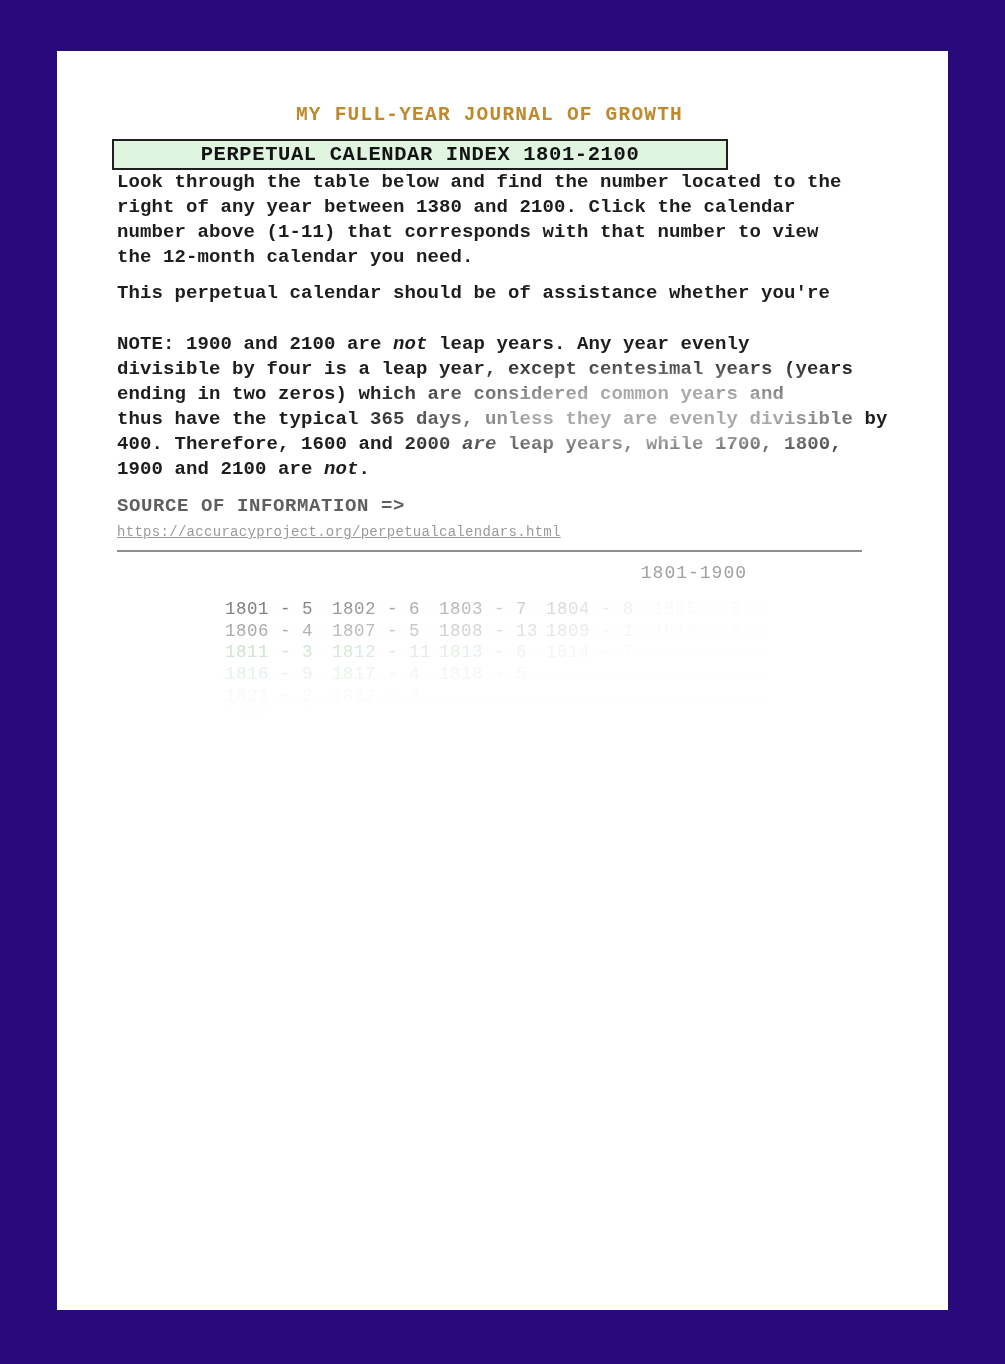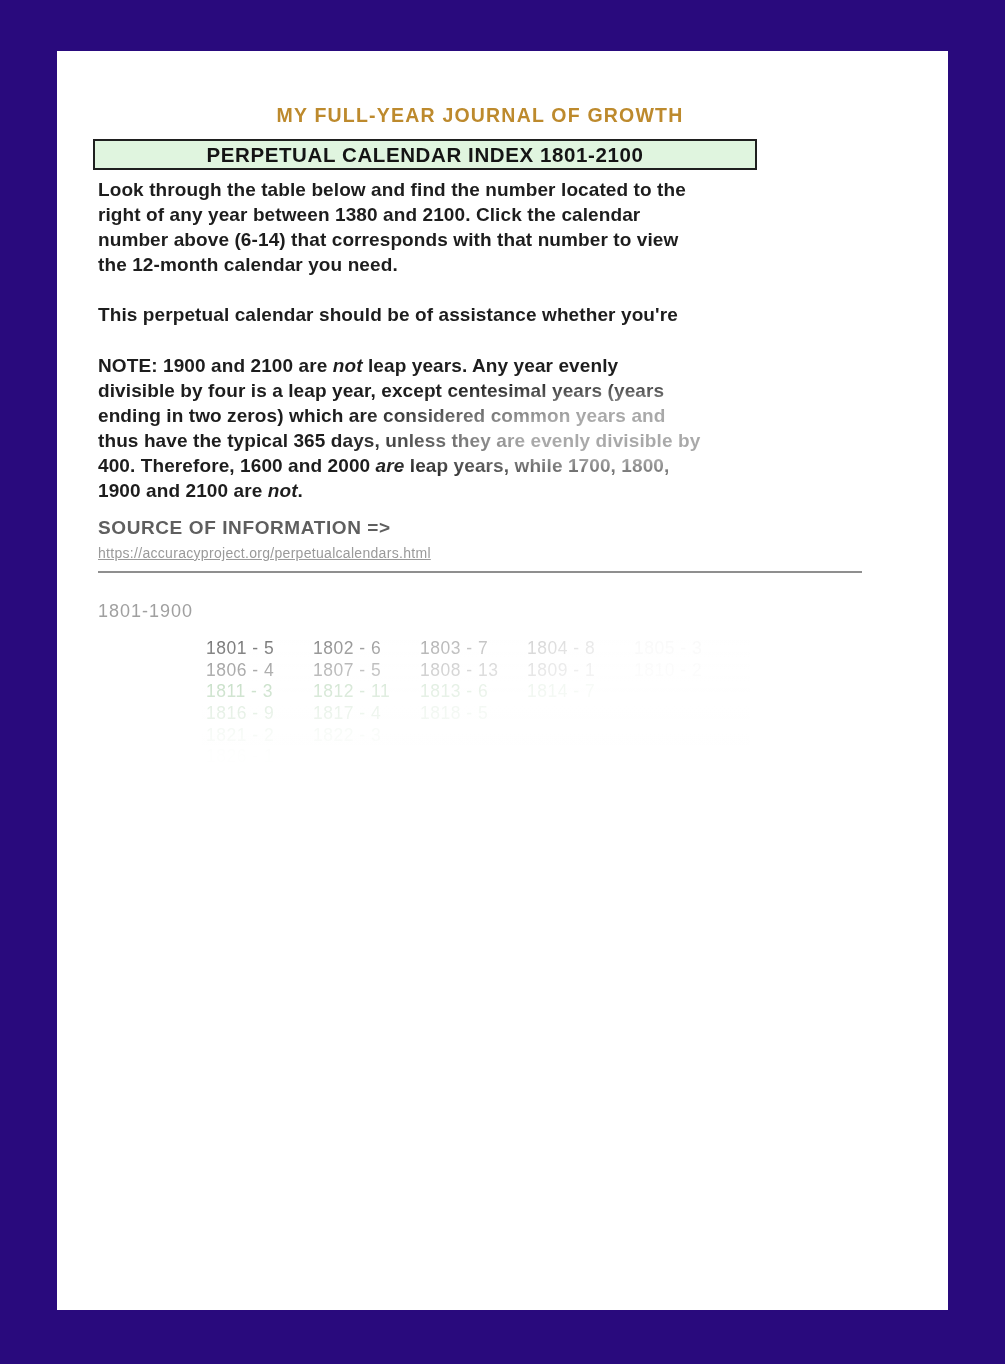--- a/index.html
+++ b/index.html
@@ -3,37 +3,37 @@
 <meta charset="utf-8">
 <style>
   :root{
     --frame:#290a7d; --kicker:#bd8a2d; --banner_bg:#e0f5df; --banner_border:#1f1f1f;
     --body_text:#1d1d1d; --muted_label:#5f5f5f; --link:#9a9a9a; --heading_gray:#a0a0a0;
   }
   *{margin:0;padding:0;box-sizing:border-box;}
   html,body{width:1005px;height:1364px;}
   body{background:var(--frame);position:relative;font-family:"Liberation Sans",sans-serif;}
   .page{position:absolute;left:57px;top:51px;width:891px;height:1259px;background:#ffffff;overflow:hidden;}
-  .content{padding:52px 86px 0 41px;}
+  .content{padding:52px 86px 0 60px;font-family:Liberation Mono, monospace;}
   .kicker{color:var(--kicker);font-weight:bold;font-size:19.5px;letter-spacing:1.2px;text-align:center;line-height:24px;}
-  .banner{margin:12px 8px 0 -5px;width:664px;height:31px;background:var(--banner_bg);border:2px solid var(--banner_border);
+  .banner{margin:12px 8px 0 -5px;width:616px;height:31px;background:var(--banner_bg);border:2px solid var(--banner_border);
     display:flex;align-items:center;justify-content:center;}
   .banner span{font-weight:bold;font-size:20.5px;letter-spacing:.6px;color:#141414;}
-  .para{margin-top:7px;}
+  .para{}
   .para .line{font-weight:bold;font-size:19px;line-height:25px;color:var(--body_text);letter-spacing:.1px;white-space:nowrap;}
-  .para.assist{margin-top:25px;}
+  .para.assist{margin-top:11px;}
   .para.note{margin-top:26px;position:relative;}
   .para.note .it{font-style:italic;}
   .para.note::after{content:"";position:absolute;inset:0;pointer-events:none;
     background:radial-gradient(55% 54% at 72% 55%, rgba(255,255,255,.62) 30%, rgba(255,255,255,0) 75%);}
   .source-label{margin-top:12px;color:var(--muted_label);font-weight:bold;font-size:19px;letter-spacing:.6px;line-height:25px;}
   .source-url{display:inline-block;color:var(--link);font-size:14px;letter-spacing:.3px;line-height:26px;
     text-decoration:underline;white-space:nowrap;}
   .rule{border:none;border-top:2px solid #8f8f8f;margin-top:5px;}
-  .table-heading{margin-top:28px;width:630px;text-align:left;color:var(--heading_gray);font-size:18px;letter-spacing:1px;}
+  .table-heading{margin-top:11px;width:630px;text-align:right;color:var(--heading_gray);font-size:18px;letter-spacing:1px;}
   .year-table{position:relative;margin:16px 0 0 108px;width:540px;display:grid;grid-template-columns:repeat(5,107px);
     grid-auto-rows:21.7px;}
   .year-table .cell{font-size:17.5px;letter-spacing:.5px;white-space:nowrap;}
   .year-table .r0{color:#6f6f6f;}
   .year-table .r1{color:#878787;}
   .year-table .r2{color:#a4cba4;}
   .year-table .r3{color:#bedabe;}
   .year-table .r4{color:#d5e7d5;}
   .year-table .r5{color:#e9f2e9;}
   .year-table::after{content:"";position:absolute;inset:-4px;pointer-events:none;
@@ -50,21 +50,21 @@
 
     <div class="kicker">MY FULL-YEAR JOURNAL OF GROWTH</div>
 
     <div class="banner">
       <span>PERPETUAL CALENDAR INDEX 1801-2100</span>
     </div>
 
     <div class="para intro">
         <div class="line">Look through the table below and find the number located to the</div>
         <div class="line">right of any year between 1380 and 2100. Click the calendar</div>
-        <div class="line">number above (6-14) that corresponds with that number to view</div>
+        <div class="line">number above (1-11) that corresponds with that number to view</div>
         <div class="line">the 12-month calendar you need.</div>
       </div>
 
     <div class="para assist">
         <div class="line">This perpetual calendar should be of assistance whether you're</div>
       </div>
 
     <div class="para note">
         <div class="line"><span>NOTE: 1900 and 2100 are </span><span class="it">not</span><span> leap years. Any year evenly</span></div>
         <div class="line"><span>divisible by four is a leap year, except centesimal years (years</span></div>

